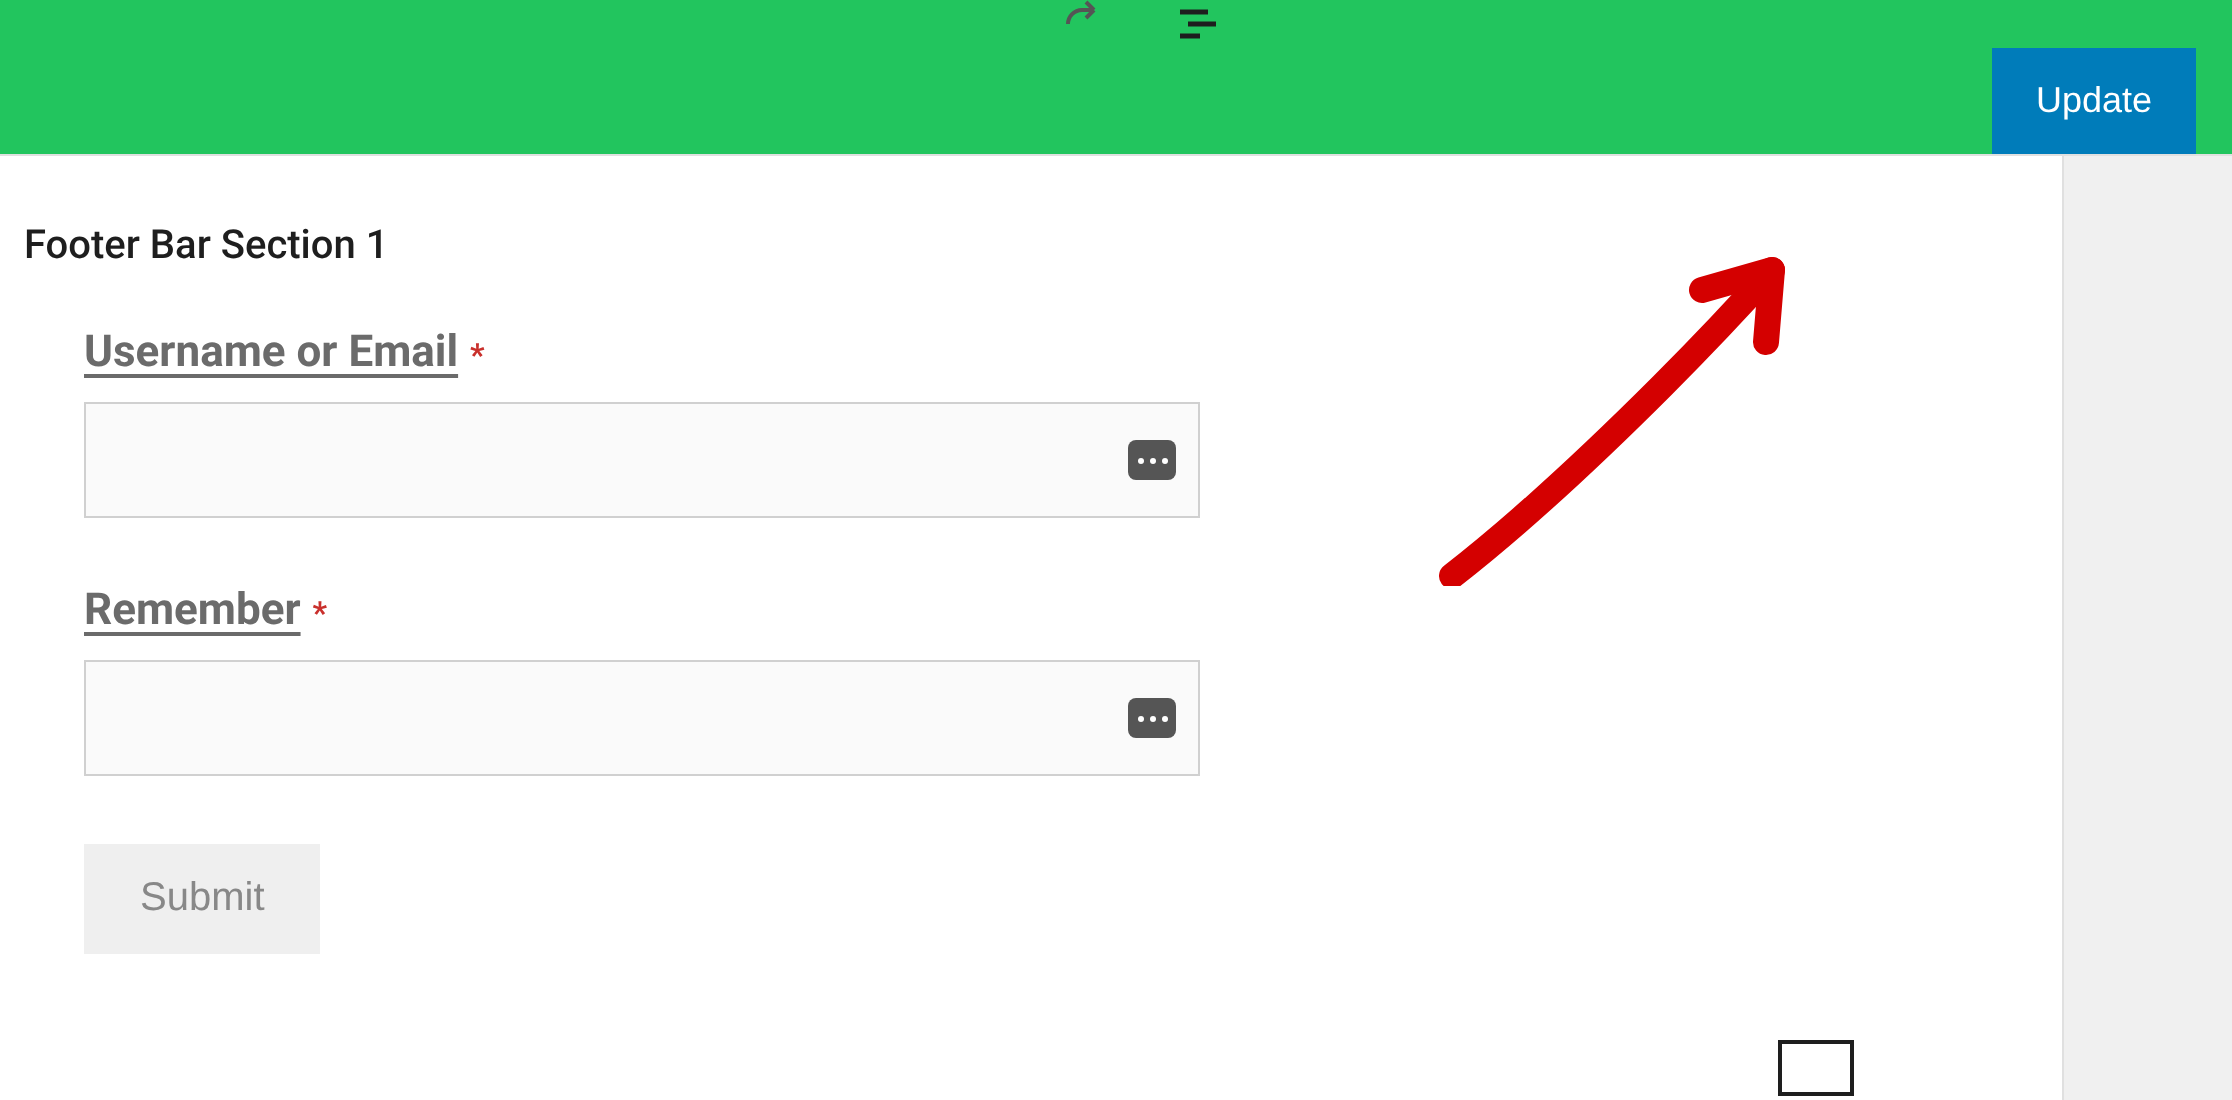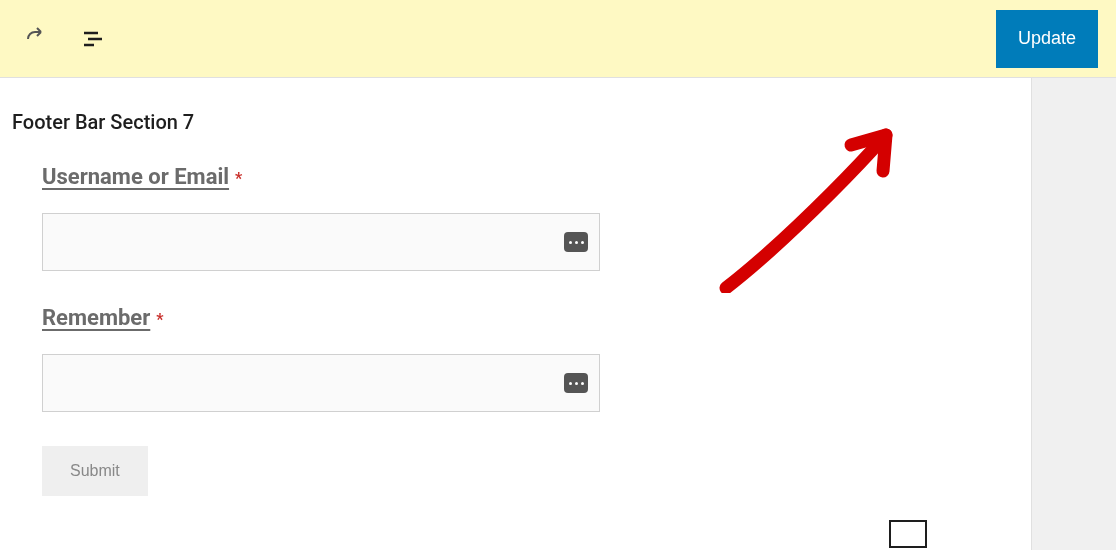--- a/index.html
+++ b/index.html
@@ -10,21 +10,22 @@
       height: 550px;
       overflow: hidden;
       position: relative;
     }
     .topbar {
       height: 78px;
       border-bottom: 1px solid #e0e0e0;
       display: flex;
       align-items: center;
       padding: 0 0 0 24px;
-      background: #fef9c3;
+      background: #22c55e;
+      flex-direction: column;
     }
     .topbar-left {
       display: flex;
       gap: 32px;
       align-items: center;
     }
     .icon-btn {
       width: 24px;
       height: 24px;
       display: flex;
@@ -67,21 +68,21 @@
       margin-bottom: 34px;
     }
     .field-label {
       font-size: 22px;
       font-weight: 700;
       color: #6b6b6b;
       text-decoration: underline;
       text-decoration-thickness: 2px;
       text-underline-offset: 4px;
       display: inline-block;
-      margin-bottom: 24px;
+      margin-bottom: 12px;
     }
     .required {
       color: #c9302c;
       font-weight: 700;
       margin-left: 2px;
     }
     .text-input {
       width: 558px;
       height: 58px;
       border: 1px solid #d0d0d0;
@@ -131,21 +132,21 @@
     .checkbox-label {
       font-size: 22px;
       color: #6b6b6b;
       text-decoration: underline;
       text-underline-offset: 4px;
     }
     .submit-btn {
       background: #efefef;
       border: none;
       color: #888;
-      font-size: 16px;
+      font-size: 20px;
       padding: 16px 28px;
       cursor: pointer;
     }
     .sidebar-right {
       width: 85px;
       background: #f0f0f0;
       border-left: 1px solid #e0e0e0;
       position: relative;
     }
     .floating-box {
@@ -180,21 +181,21 @@
           <line x1="8" y1="12" x2="22" y2="12"></line>
           <line x1="4" y1="18" x2="14" y2="18"></line>
         </svg>
     </div>
   </div>
   <button class="update-btn">Update</button>
 </div>
 
 <div class="content-area">
   <div class="main-content">
-    <div class="section-title">Footer Bar Section 7</div>
+    <div class="section-title">Footer Bar Section 1</div>
 
     <div class="form-wrap">
 
       <div class="form-field">
         <div>
           <span class="field-label">Username or Email</span>
           <span class="required">*</span>
         </div>
         <div class="input-wrap">
           <input class="text-input" type="text" value="" style="">

